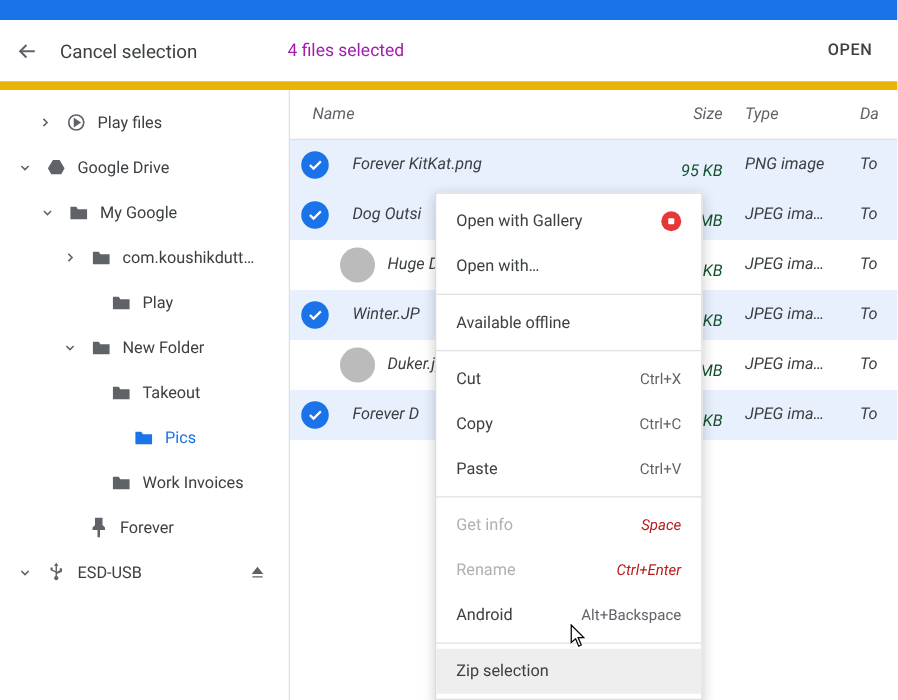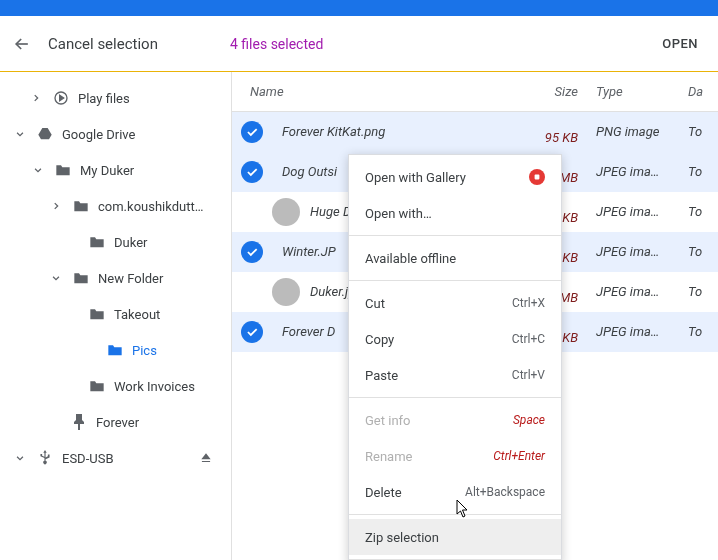--- a/index.html
+++ b/index.html
@@ -15,21 +15,21 @@
   }
   .titlebar {
     height: 16px;
     background: #1a73e8;
   }
   .toolbar {
     display: flex;
     align-items: center;
     height: 56px;
     padding: 0 12px;
-    border-bottom: 1px solid #eab308;
+    border-bottom: 7px solid #eab308;
   }
   .tb-left { display: flex; align-items: center; gap: 16px; flex: 0 0 218px; }
   .tb-center { flex: 1; color: #a21caf; font-size: 14px; }
   .tb-right { font-size: 13px; font-weight: 500; letter-spacing: 0.5px; color: #3c4043; padding-right: 8px; }
   .icon-btn { display:flex; align-items:center; justify-content:center; width:20px; height:20px; color:#5f6368; }
   .cancel-label { font-size: 15px; color: #3c4043; }
   .content { display: flex; height: calc(100% - 72px); }
   .sidebar {
     width: 232px;
     border-right: 1px solid #e0e0e0;
@@ -69,21 +69,21 @@
   }
   .filerow.sel { background:#e8f0fe; }
   .filerow .check { width:40px; display:flex; justify-content:center; }
   .filerow .thumb {
     width:28px; height:28px; border-radius:50%;
     margin-right:10px; flex-shrink:0;
     background:#bbb;
     display:flex; align-items:center; justify-content:center;
   }
   .filerow .fname { flex:1; overflow:hidden; text-overflow:ellipsis; white-space:nowrap; }
-  .filerow .fsize { width:70px; text-align:right; padding-right:10px; color:#7f1d1d;margin-top:12px; }
+  .filerow .fsize { width:70px; text-align:right; padding-right:10px; color:#14532d;margin-top:12px; }
   .filerow .ftype { width:100px; text-align:left; padding-left:8px; overflow:hidden; text-overflow:ellipsis; white-space:nowrap; }
   .filerow .fdate { width:30px; text-align:left; overflow:hidden; text-overflow:ellipsis; white-space:nowrap; }
   .check-circle {
     width:22px; height:22px; border-radius:50%;
     background:#1a73e8; display:flex; align-items:center; justify-content:center;
   }
   .check-circle svg { stroke:#fff; }
   .thumb-img1 { background: radial-gradient(circle at 40% 35%, #eee 25%, #bcb 26% 55%, #7a8 56%); }
   .thumb-img2 { background: radial-gradient(circle at 55% 45%, #6c6 35%, #696 36%); }
   .context-menu {
@@ -169,21 +169,21 @@
         <span class="chev">
           <svg width="10" height="10" viewBox="0 0 24 24" fill="none" stroke="#5f6368" stroke-width="3">
             <path d="M5 9l7 7 7-7"></path>
           </svg>
         </span>
         <span class="ticon">
           <svg width="16" height="14" viewBox="0 0 24 20" fill="#5f6368">
             <path d="M2 3h7l2 3h11v12H2z"></path>
           </svg>
         </span>
-        <span class="label">My Duker</span>
+        <span class="label">My Google</span>
       </div>
       <div class="tree-row" style="--indent: 46px;">
         <span class="chev">
           <svg width="10" height="10" viewBox="0 0 24 24" fill="none" stroke="#5f6368" stroke-width="3">
             <path d="M9 5l7 7-7 7"></path>
           </svg>
         </span>
         <span class="ticon">
           <svg width="16" height="14" viewBox="0 0 24 20" fill="#5f6368">
             <path d="M2 3h7l2 3h11v12H2z"></path>
@@ -191,21 +191,21 @@
         </span>
         <span class="label">com.koushikdutt…</span>
       </div>
       <div class="tree-row" style="--indent: 62px;">
         <span class="chev"></span>
         <span class="ticon">
           <svg width="16" height="14" viewBox="0 0 24 20" fill="#5f6368">
             <path d="M2 3h7l2 3h11v12H2z"></path>
           </svg>
         </span>
-        <span class="label">Duker</span>
+        <span class="label">Play</span>
       </div>
       <div class="tree-row" style="--indent: 46px;">
         <span class="chev">
           <svg width="10" height="10" viewBox="0 0 24 24" fill="none" stroke="#5f6368" stroke-width="3">
             <path d="M5 9l7 7 7-7"></path>
           </svg>
         </span>
         <span class="ticon">
           <svg width="16" height="14" viewBox="0 0 24 20" fill="#5f6368">
             <path d="M2 3h7l2 3h11v12H2z"></path>
@@ -388,21 +388,21 @@
     <div class="cm-sep"></div>
     <div class="cm-item disabled">
       <span>Get info</span>
       <span class="cm-shortcut">Space</span>
     </div>
     <div class="cm-item disabled">
       <span>Rename</span>
       <span class="cm-shortcut">Ctrl+Enter</span>
     </div>
     <div class="cm-item">
-      <span>Delete</span>
+      <span>Android</span>
       <span class="cm-shortcut">Alt+Backspace</span>
     </div>
     <div class="cm-sep"></div>
     <div class="cm-item hover">
       <span>Zip selection</span>
     </div>
     <div class="cm-sep"></div>
   </div>
 
 <div class="cursor">

